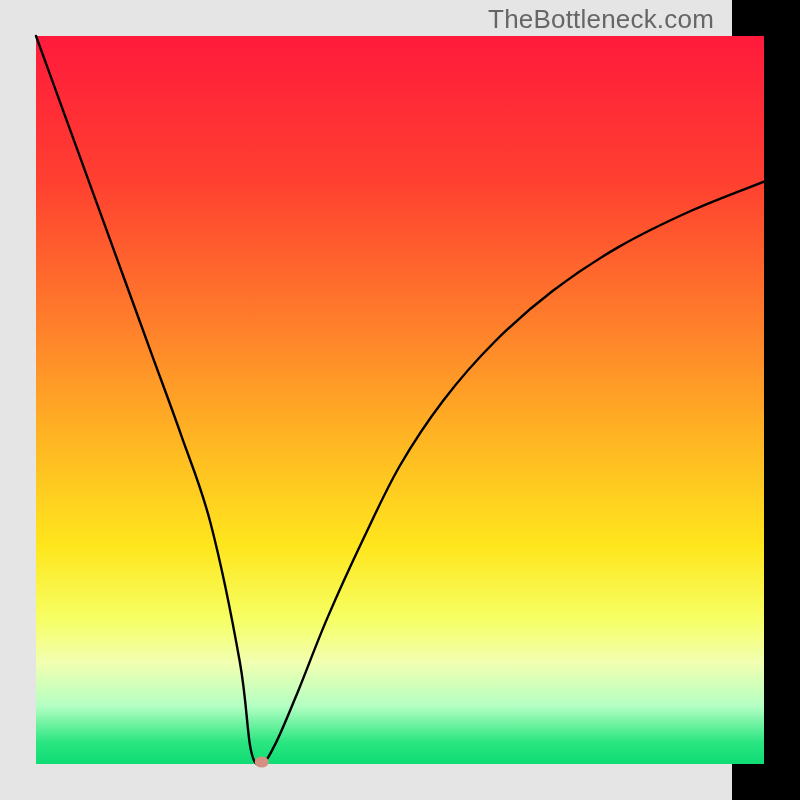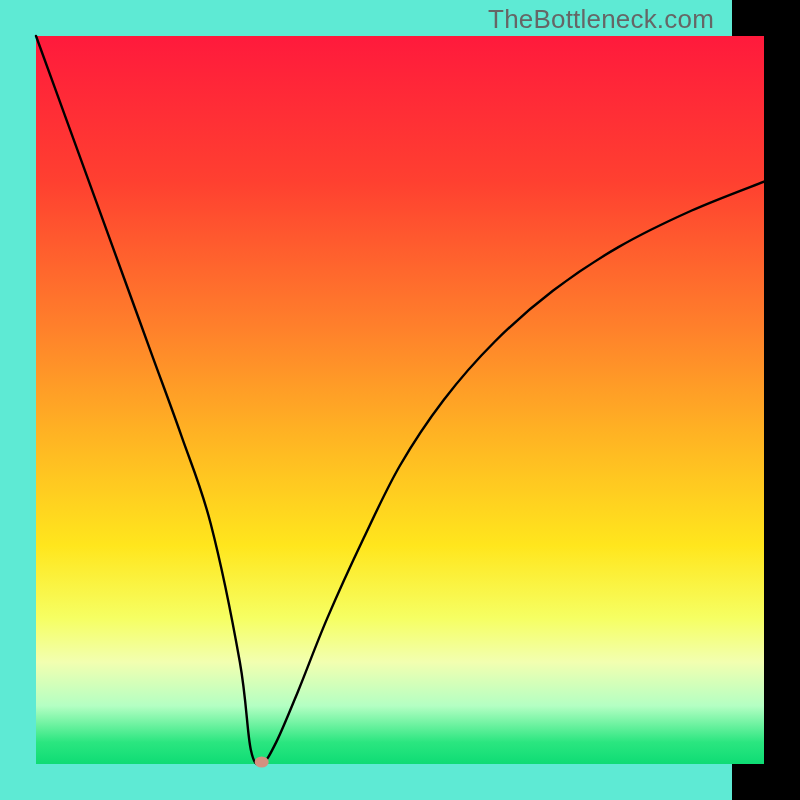--- a/index.html
+++ b/index.html
@@ -8,21 +8,21 @@
     width: 800px;
     height: 800px;
     background: #000;
     font-family: Arial, Helvetica, sans-serif;
     overflow: hidden;
   }
   .frame {
     position: relative;
     width: 732px;
     height: 800px;
-    background: #5eead4;
+    background: #e5e5e5;
   }
   .watermark {
     position: absolute;
     top: 4px;
     right: 18px;
     color: #666;
     font-size: 26px;
     font-weight: 500;
     letter-spacing: 0.2px;
     z-index: 20;

